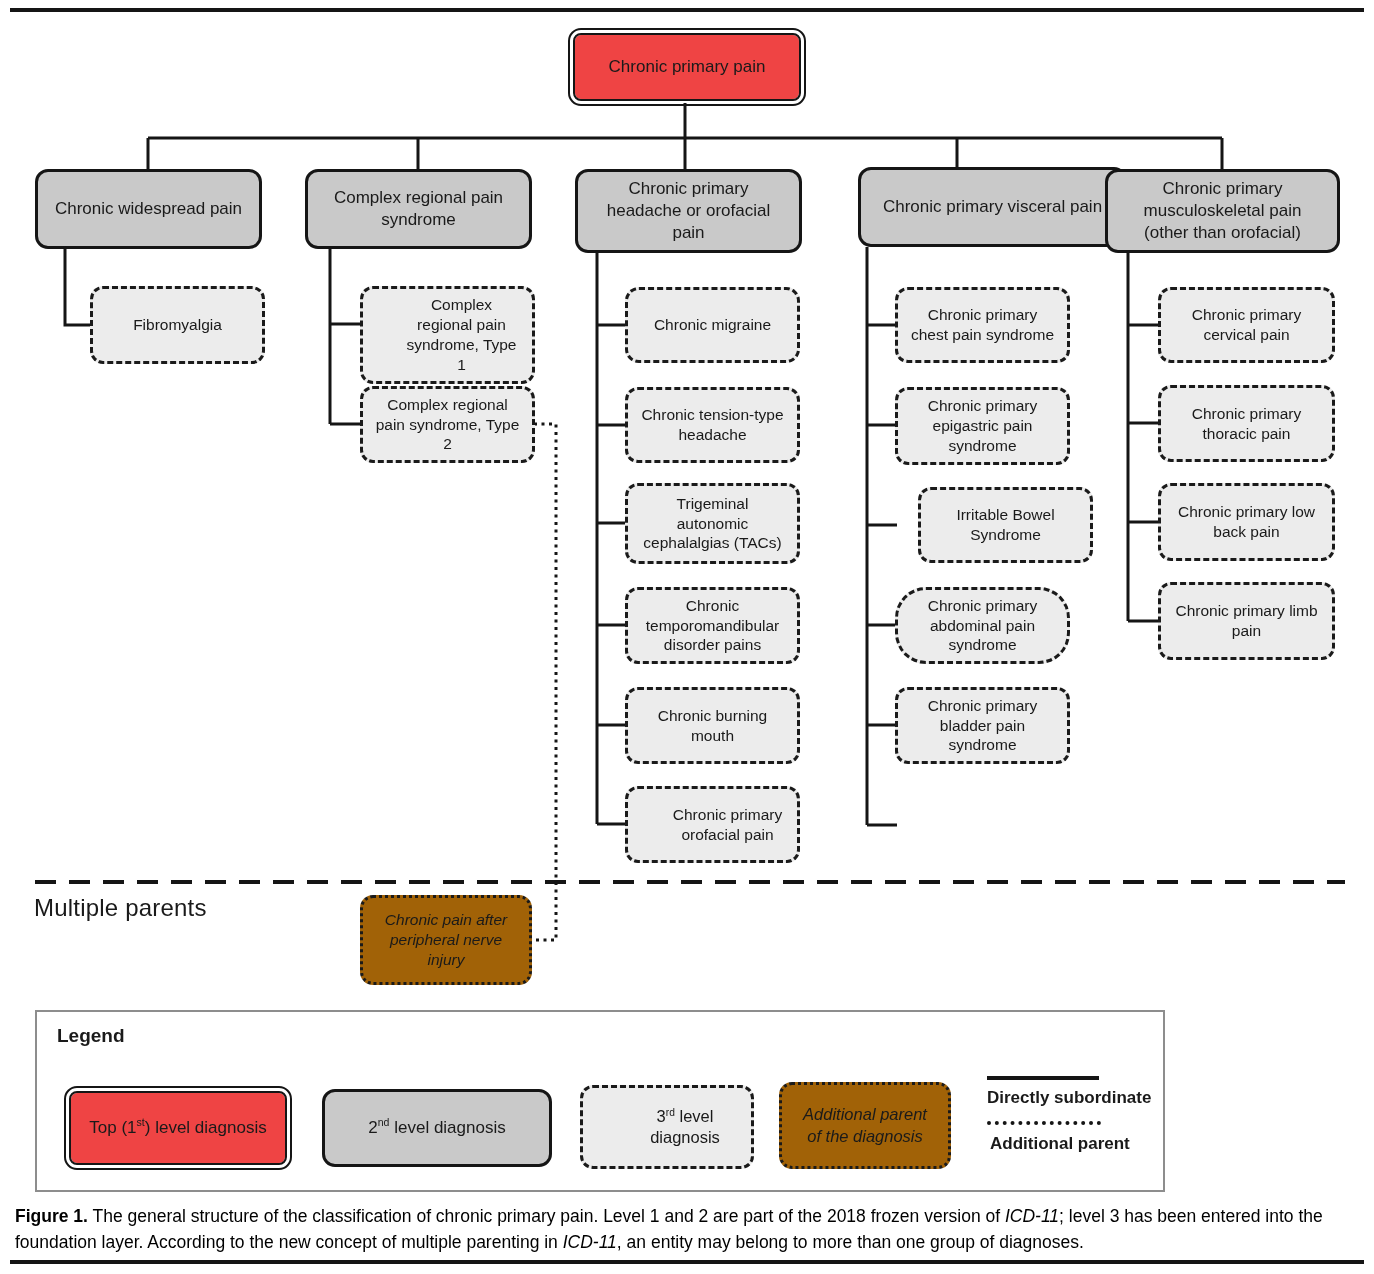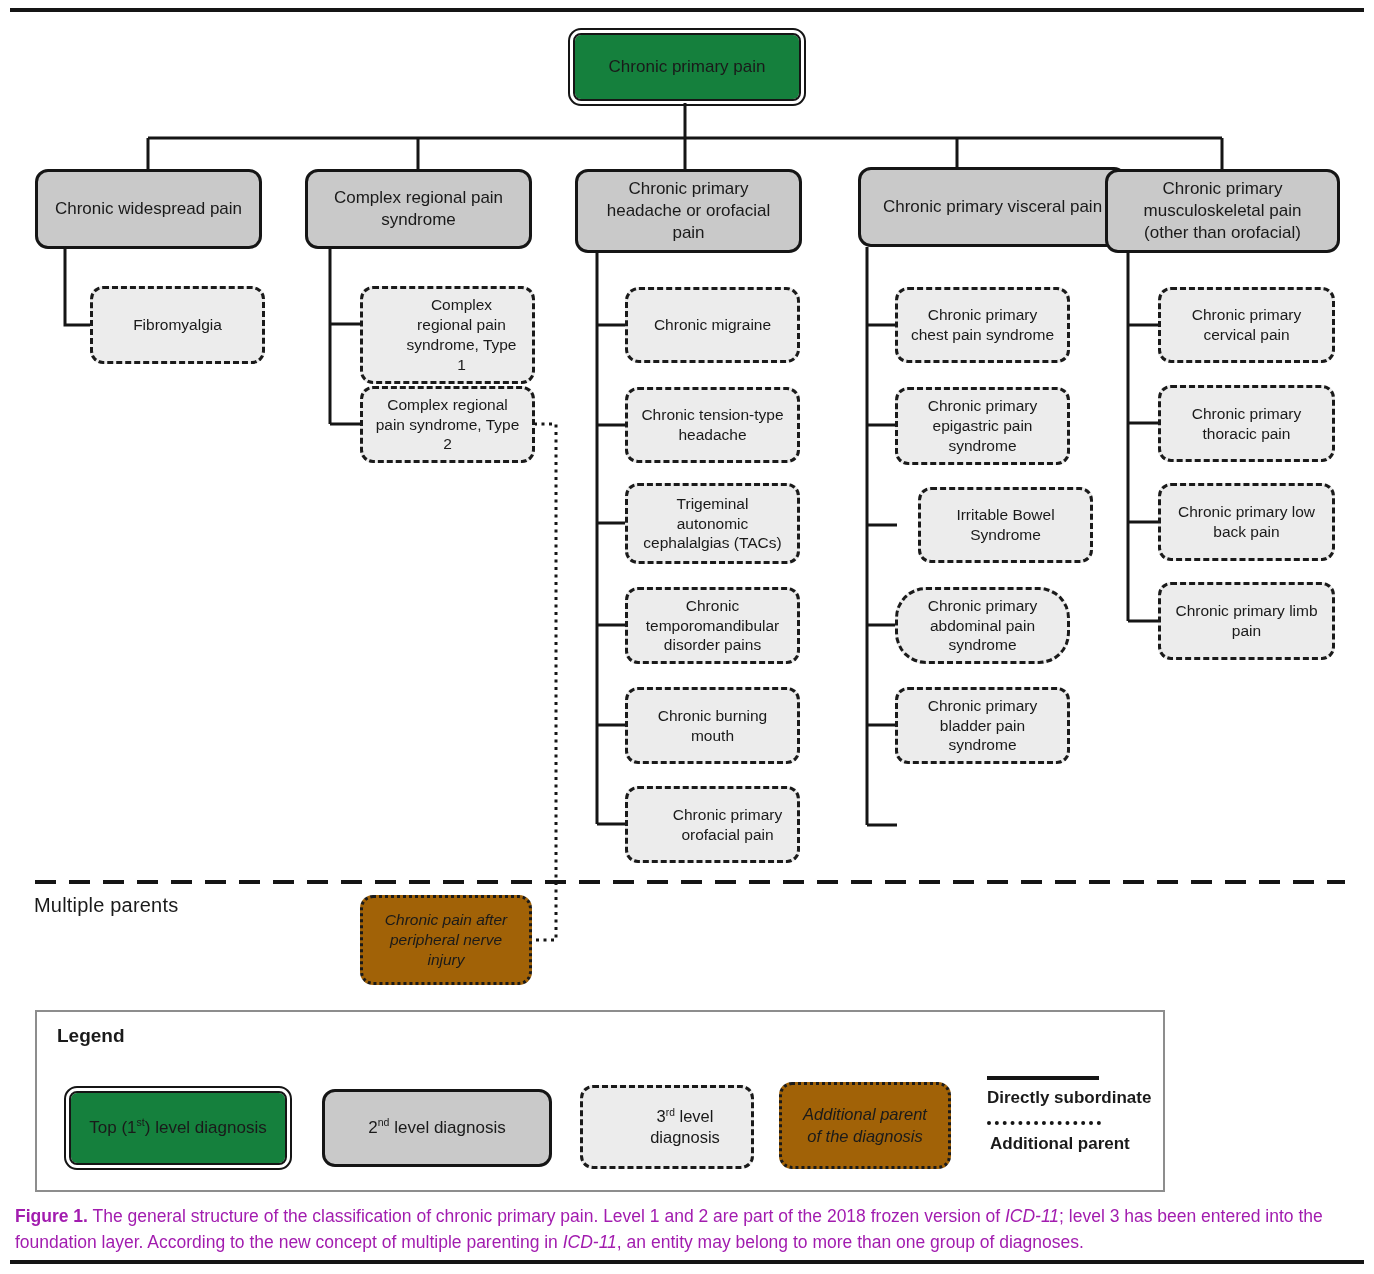--- a/index.html
+++ b/index.html
@@ -22,21 +22,21 @@
 
   .node {
     position:absolute;
     display:flex; align-items:center; justify-content:center;
     text-align:center;
     border-radius:13px;
     line-height:1.28;
     padding:6px 12px;
   }
   .l1 {
-    background:#15803d;
+    background:#ef4444;
     border:7px double #151515;
     background-clip:padding-box;
     font-size:17px;
   }
   .l2 {
     background:#c9c9c9;
     border:3px solid #151515;
     font-size:17px;
   }
   .l3 {
@@ -46,21 +46,21 @@
   }
   .mp {
     background:#a16207;
     border:3px dotted #1a1a1a;
     font-style:italic;
     font-size:15.5px;
   }
 
   .mp-label {
     position:absolute; left:34px; top:894px;
-    font-size:20px; letter-spacing:0.2px;
+    font-size:24px; letter-spacing:0.2px;
   }
 
   .legend-box {
     position:absolute; left:35px; top:1010px;
     width:1130px; height:182px;
     border:2px solid #8d8d8d;
     background:#ffffff;
   }
   .legend-title {
     position:absolute; left:20px; top:13px;
@@ -69,21 +69,21 @@
   .legend-box .node { position:absolute; }
   .line-sample { position:absolute; }
   .line-solid { width:112px; height:4px; background:#151515; }
   .line-dotted { width:114px; border-top:4px dotted #151515; }
   .line-label { position:absolute; font-size:17px; font-weight:bold; white-space:nowrap; }
 
   sup { font-size:0.62em; vertical-align:super; line-height:0; }
 
   .caption {
     position:absolute; left:15px; top:1203px; width:1350px;
-    font-size:17.5px; line-height:1.5; color:#a21caf;
+    font-size:17.5px; line-height:1.5; color:#000000;
   }
   .caption .fig-label { font-weight:bold; }
   .caption .it { font-style:italic; }
 </style>
 </head>
 <body>
 
 <div class="page">
 
   <div class="rule" style="top:8px;"></div>

